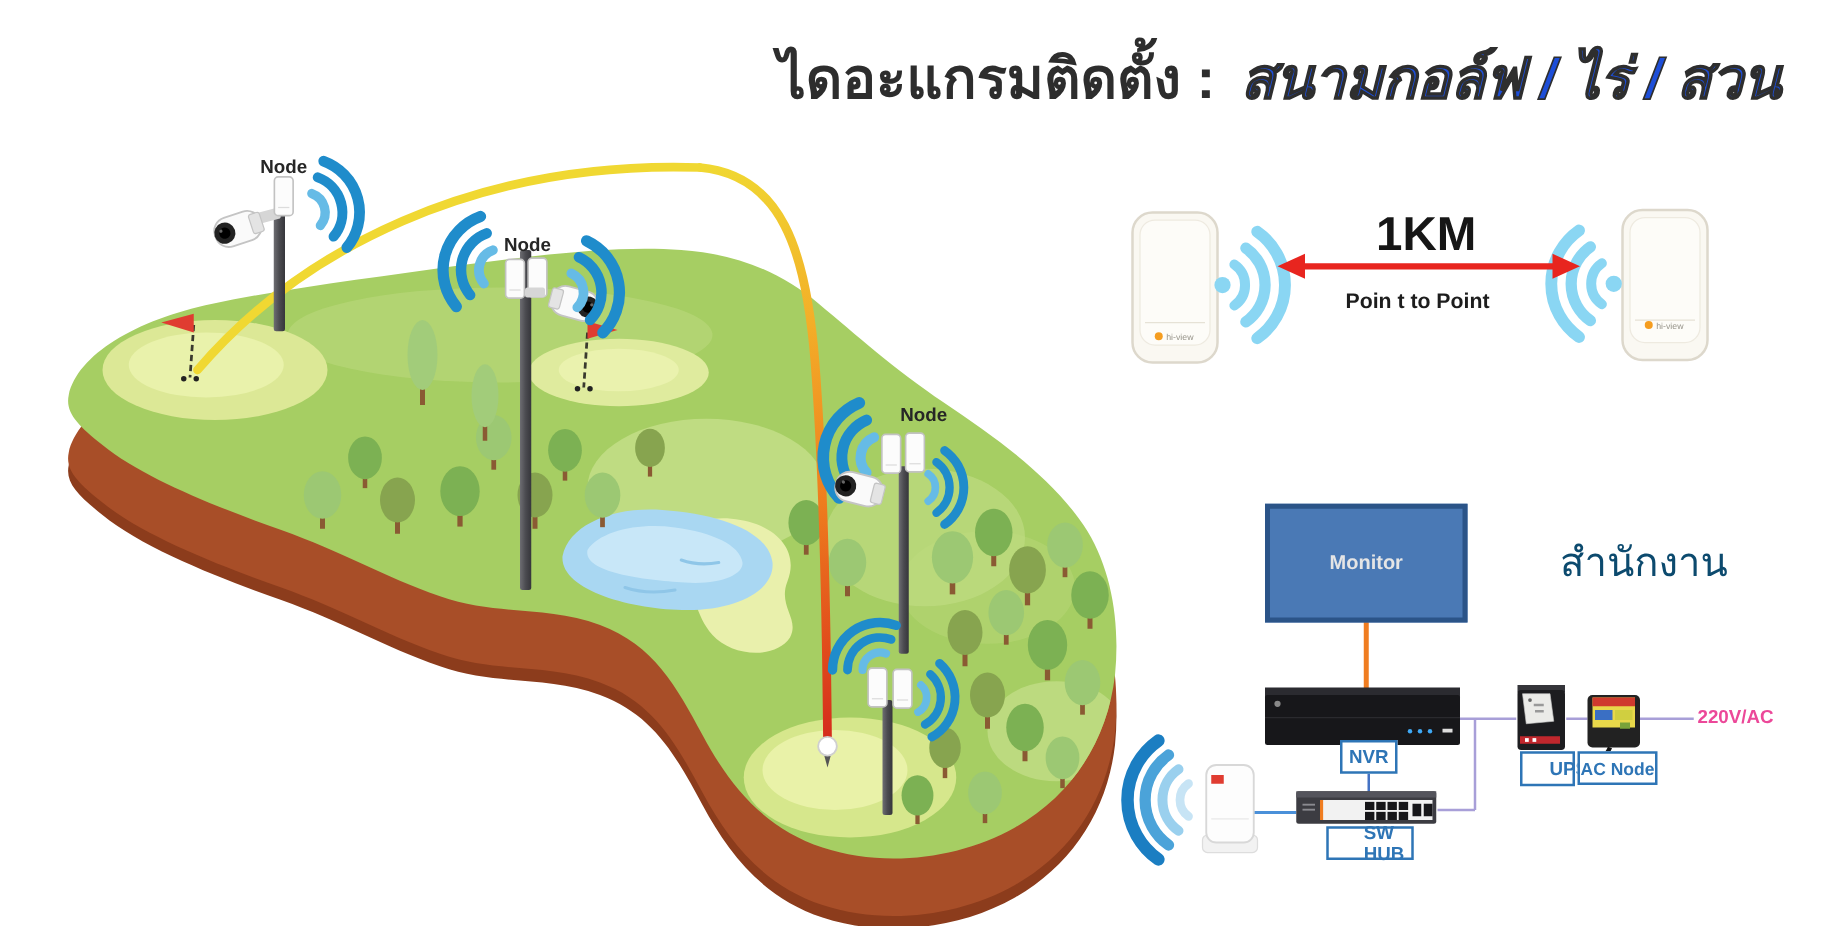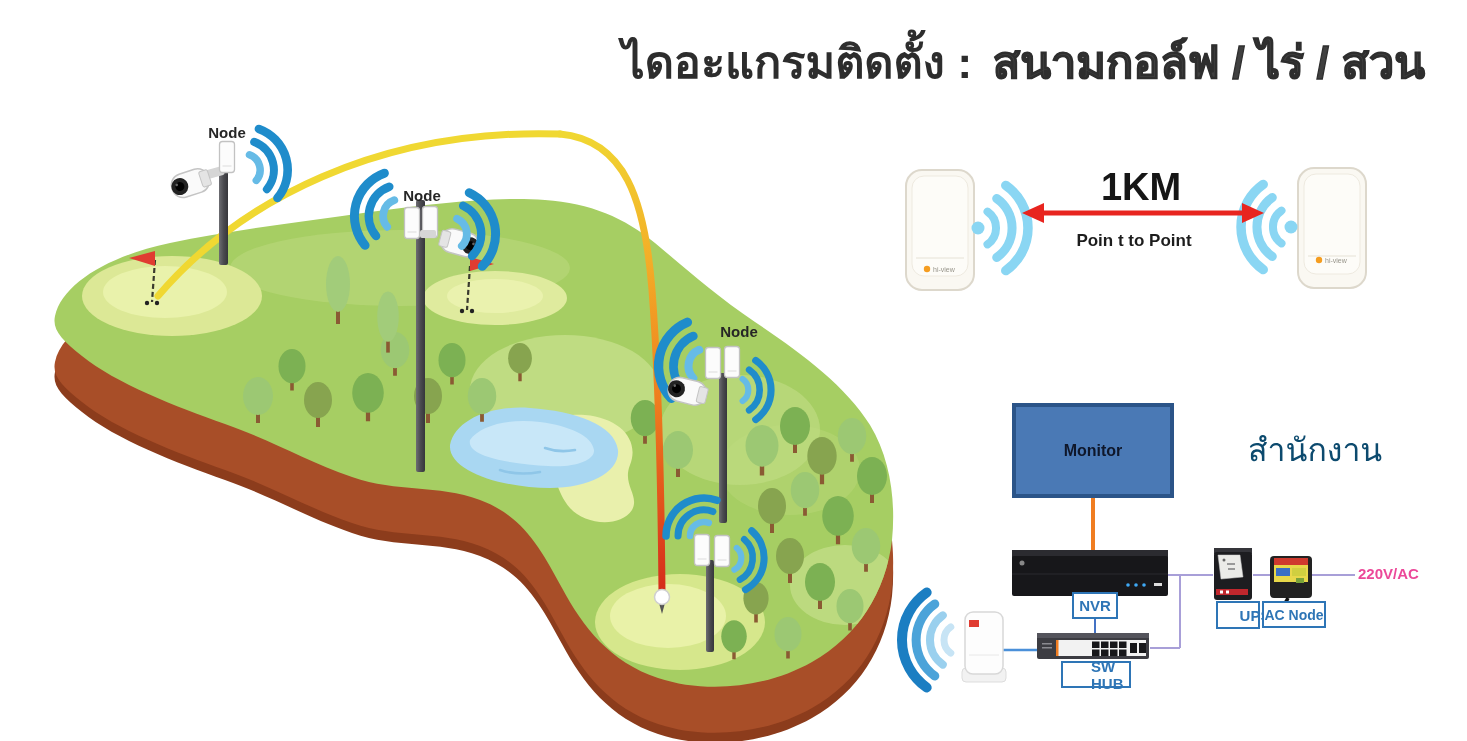--- a/index.html
+++ b/index.html
@@ -1,25 +1,25 @@
 <!DOCTYPE html>
 <html><head>
 <meta charset="utf-8">
 <style>
   html,body{margin:0;padding:0;background:#fff;}
   .stage{position:relative;width:1467px;height:741px;background:#ffffff;overflow:hidden;
          font-family:"Liberation Sans","DejaVu Sans",sans-serif;}
   svg{position:absolute;left:0;top:0;}
   .title{position:absolute;top:26px;left:575px;width:850px;text-align:right;
          font-size:45px;font-weight:800;color:#2d2d2d;white-space:nowrap;}
-  .title .hl{color:#404040;-webkit-text-stroke:1.3px #2e2e2e;margin-left:8px;}
+  .title .hl{color:#1d4ed8;-webkit-text-stroke:1.3px #2e2e2e;margin-left:8px;font-style:italic;}
   .monitor{position:absolute;left:1012px;top:403px;width:162px;height:95px;
            background:#4a79b5;border:4px solid #2b5488;box-sizing:border-box;
            display:flex;align-items:center;justify-content:center;
-           color:#0f172a;font-weight:bold;font-size:16px;}
+           color:#e5e5e5;font-weight:bold;font-size:16px;}
   .office-heading{position:absolute;left:1248px;top:424px;font-size:32px;font-weight:400;color:#0c4a6e;}
   .tag{position:absolute;background:#fff;border:2px solid #2e75b6;color:#2e75b6;
        font-weight:bold;font-size:15px;display:flex;align-items:center;justify-content:center;
        box-sizing:border-box;}
   .tag-nvr{left:1072px;top:592px;width:46px;height:27px;}
   .tag-swhub{left:1061px;top:661px;width:70px;height:27px;padding-left:28px;}
   .tag-ups{left:1216px;top:601px;width:44px;height:28px;padding-left:34px;}
   .tag-acsurge{left:1262px;top:601px;width:64px;height:27px;font-size:14px;}
   .power-label{position:absolute;left:1358px;top:565px;font-size:15px;font-weight:bold;color:#ec4899;}
 </style>

